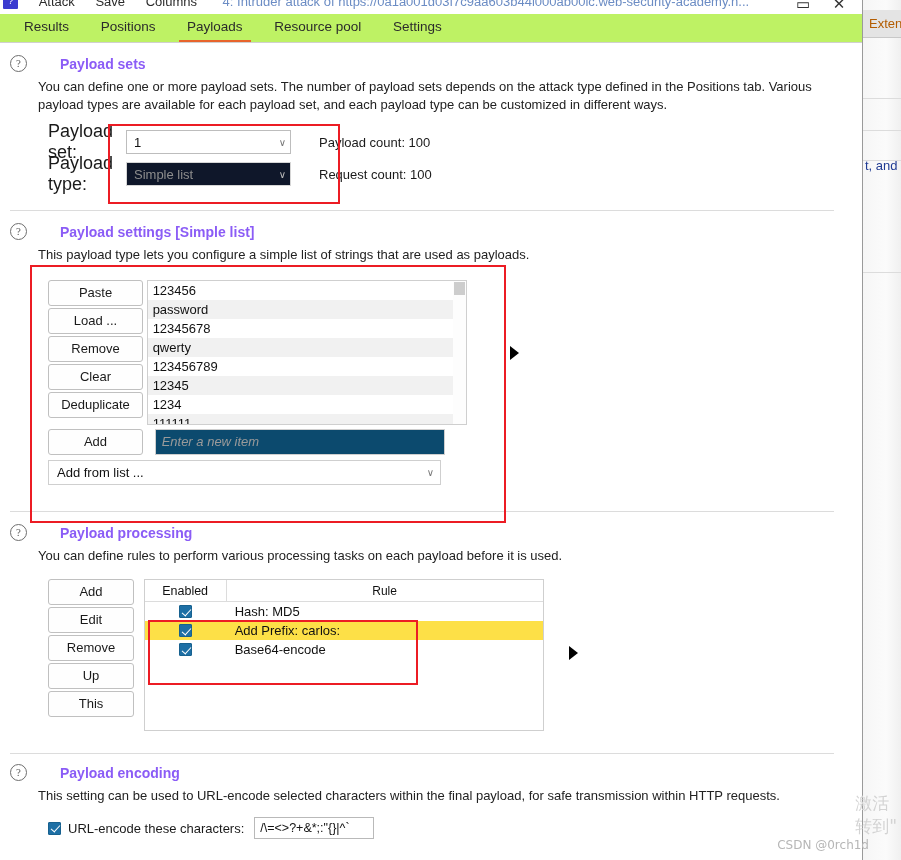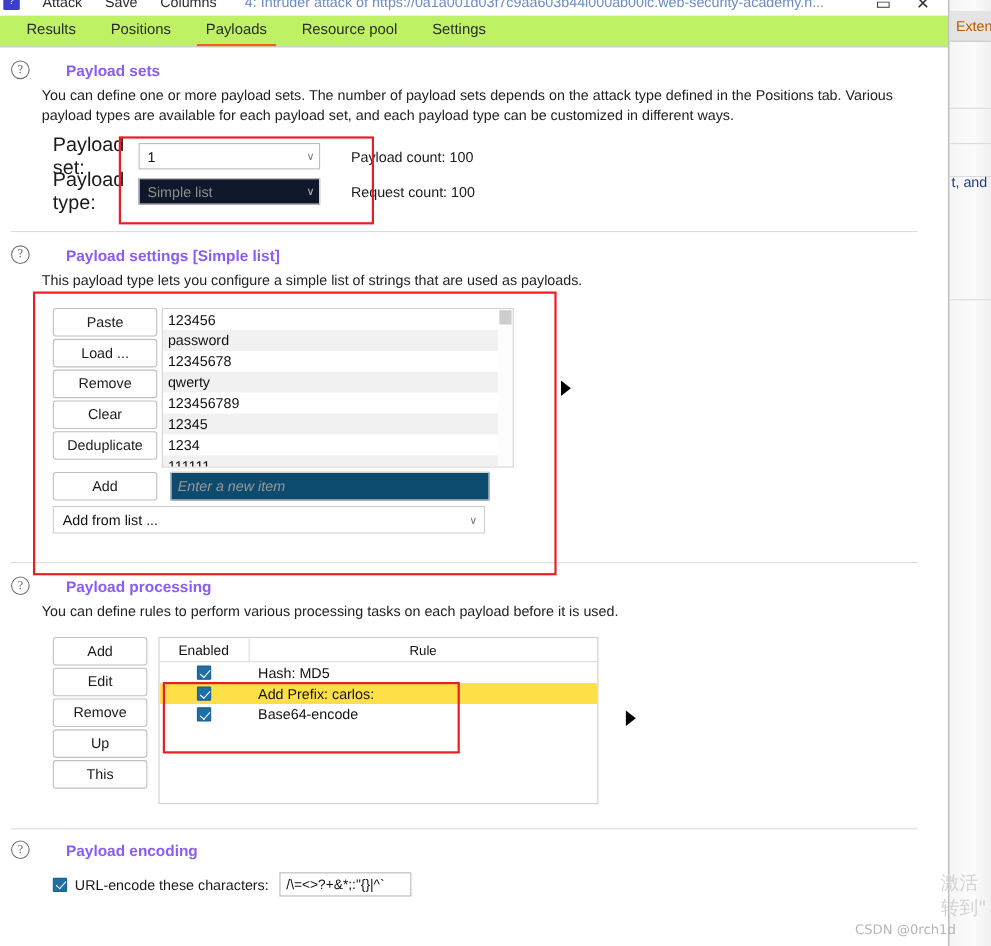--- a/index.html
+++ b/index.html
@@ -363,20 +363,21 @@
 
       <span class="arrow-right" style="left:521px; top:67px;"></span>
     </div>
 
     <div class="hr" style="margin-top:22px"></div>
 
     <div class="section-head" style="margin-top:10px;">
       <span class="help-icon">?</span>
       <span class="section-title">Payload encoding</span>
     </div>
+    <div class="section-desc">This setting can be used to URL-encode selected characters within the final payload, for safe transmission within HTTP requests.</div>
 
     <div class="enc-row">
       <span class="enc-chk"></span>
       <span class="enc-label">URL-encode these characters:</span>
       <span class="enc-field">/\=&lt;&gt;?+&amp;*;:"{}|^`</span>
     </div>
 
   </div>
 
   <div class="annot" style="left:108px; top:124px;  width:232px; height:80px;"></div>

